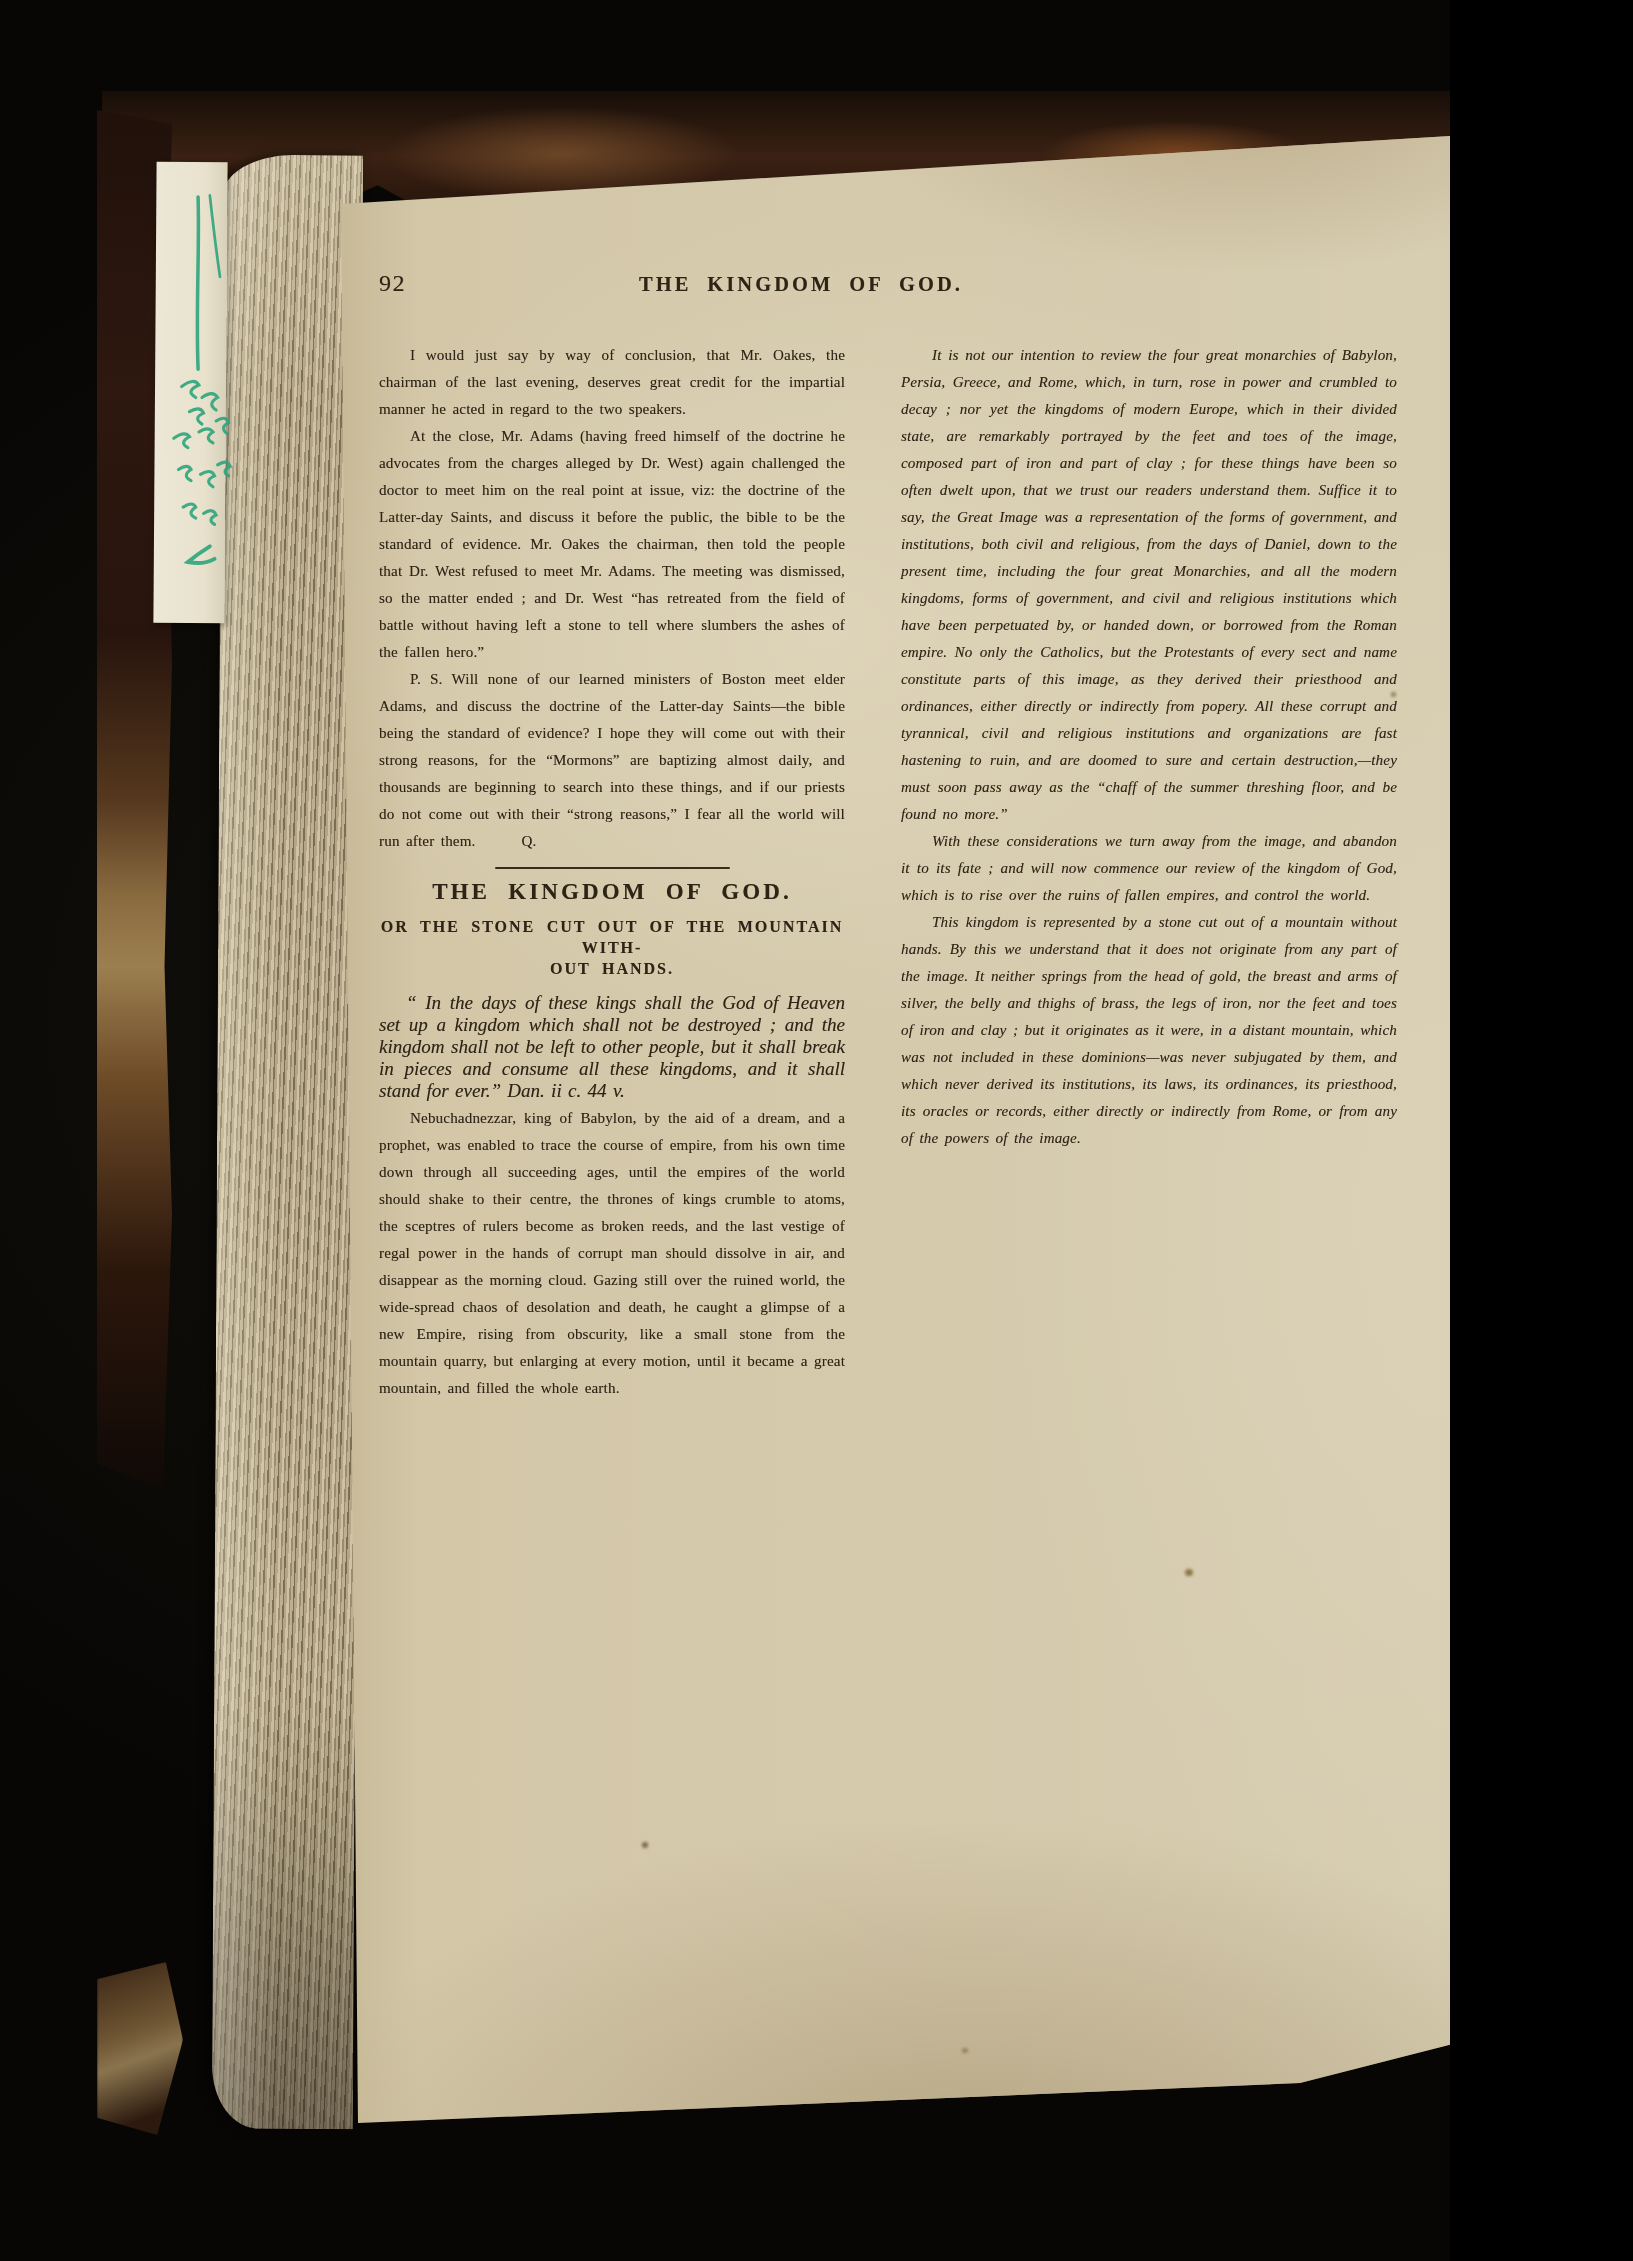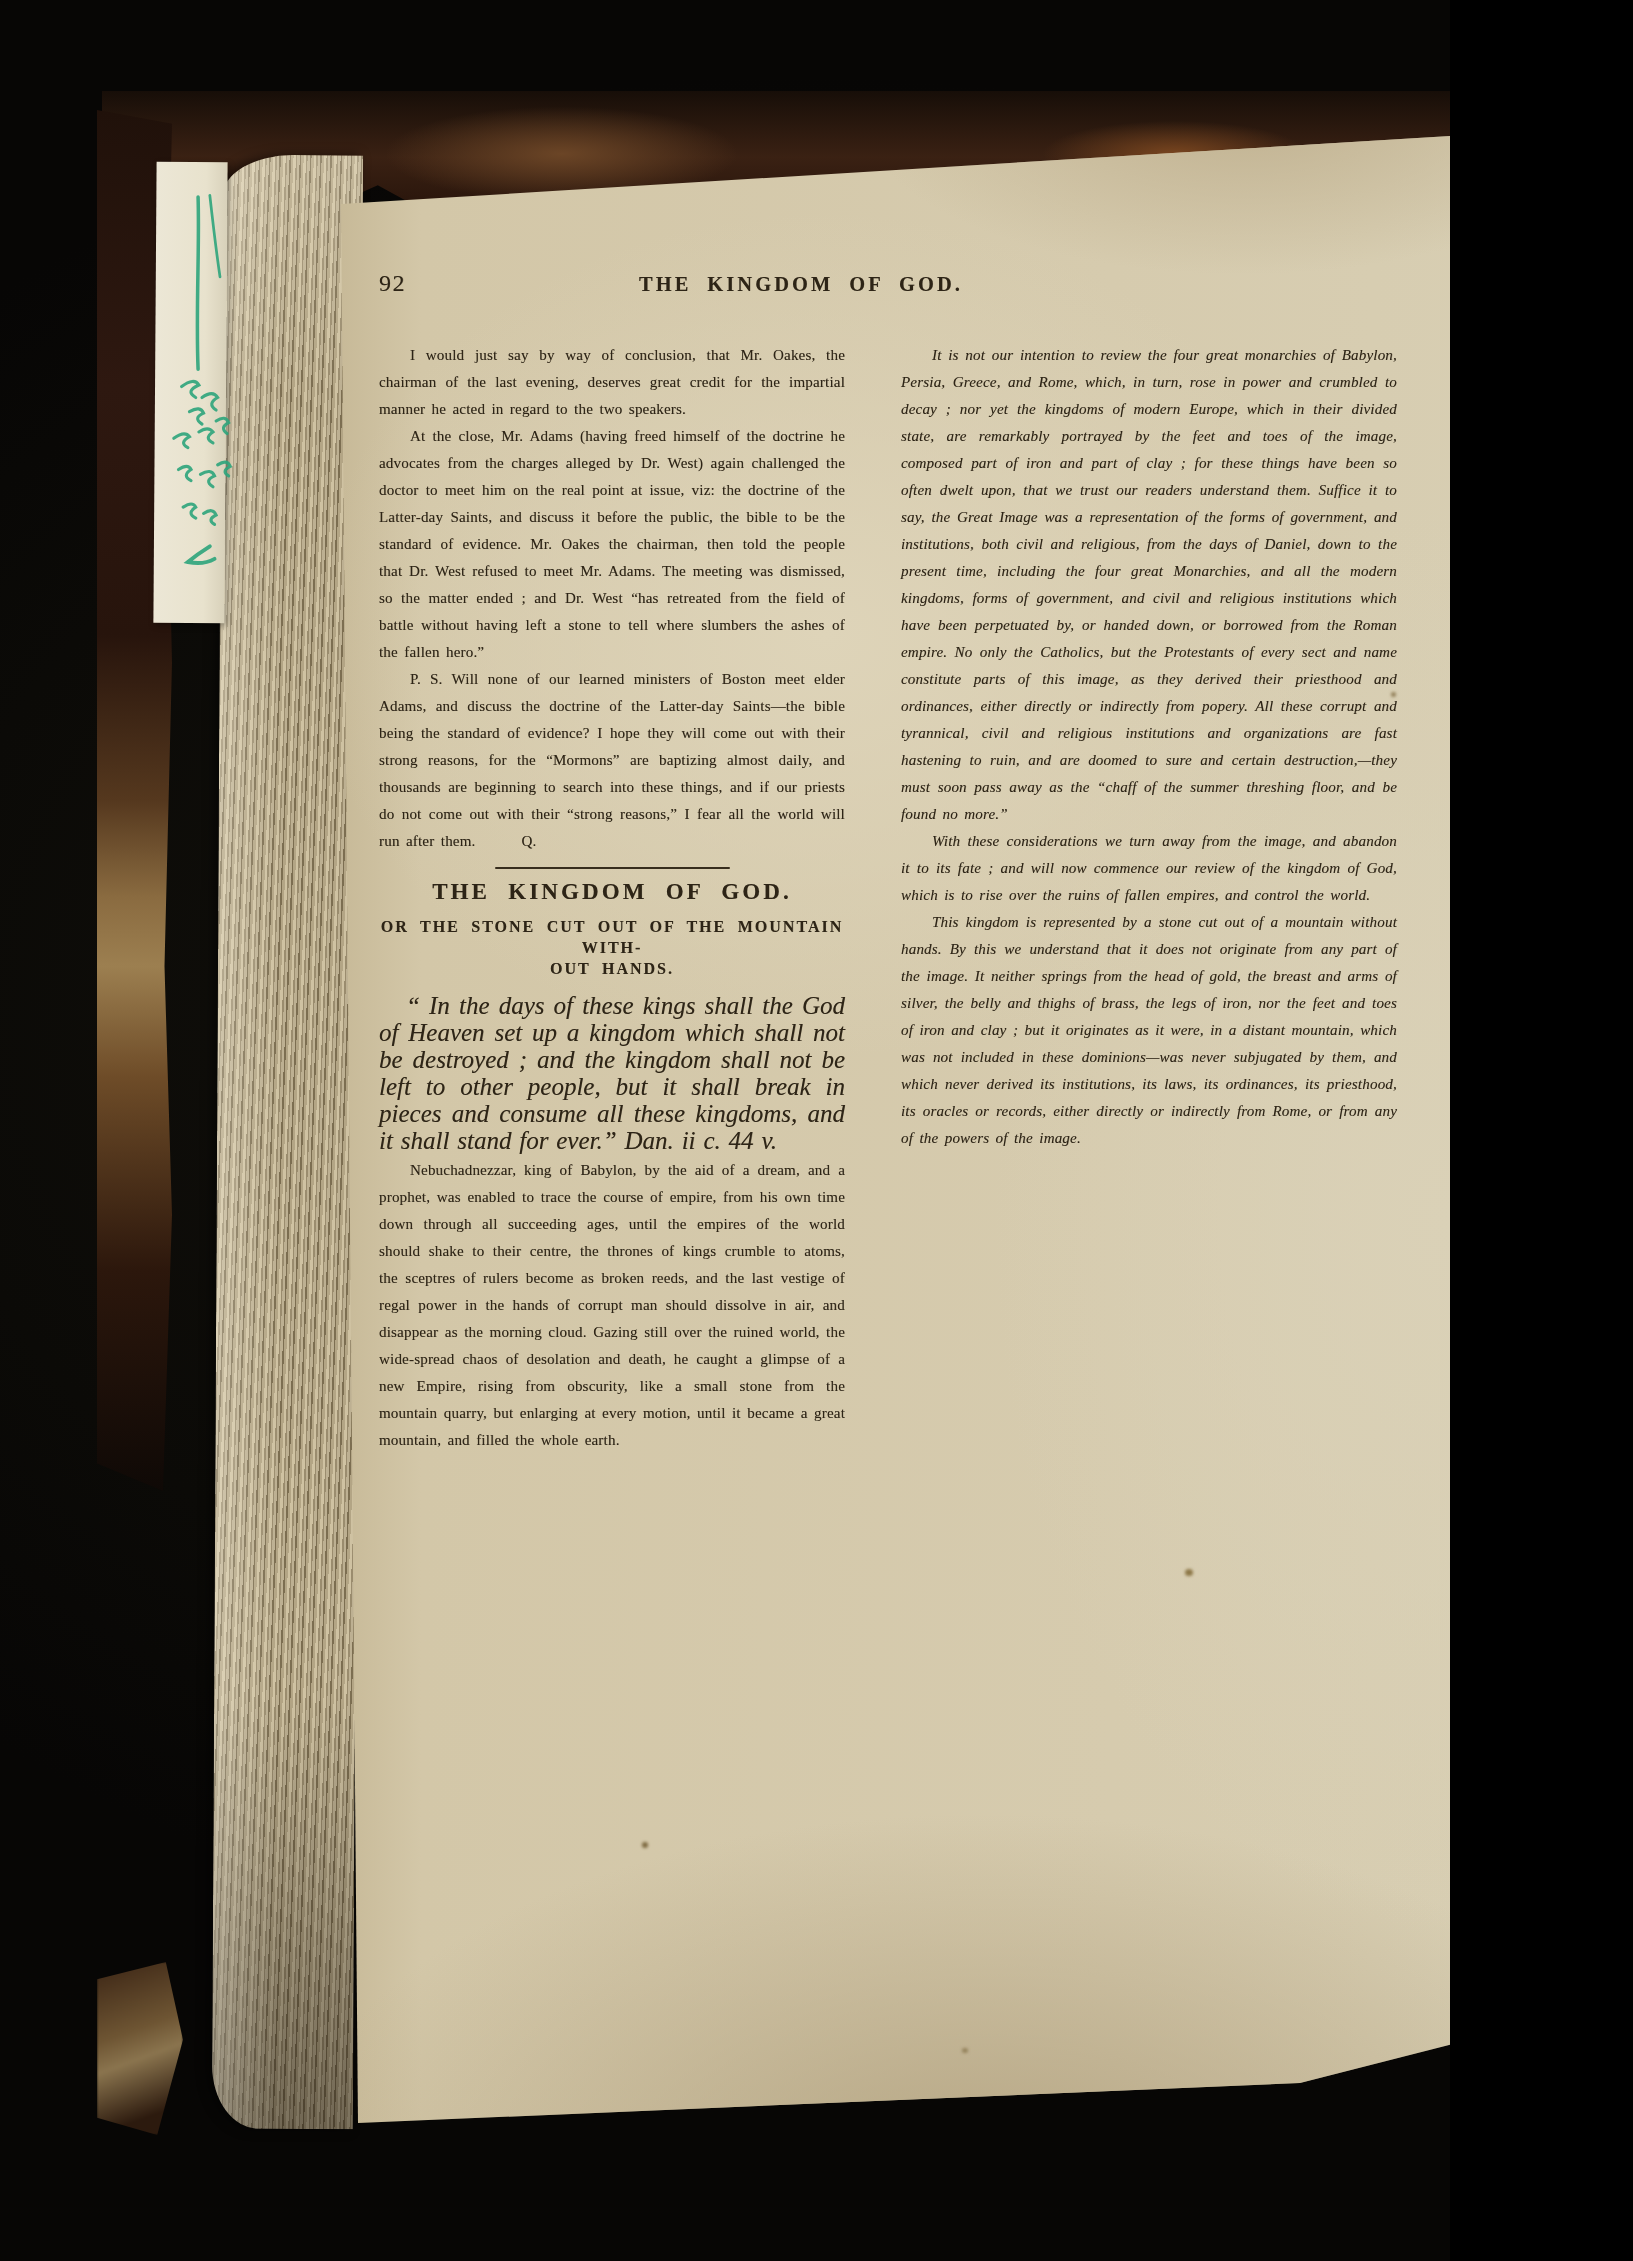--- a/index.html
+++ b/index.html
@@ -93,21 +93,21 @@
   .divider{width:235px;height:0;border-top:2.4px solid #372d1d;margin:11.8px auto 10.2px auto;border-radius:1.6px;}
   .sec-title{
     margin:4.7px 0 0 0;font-size:23px;font-weight:bold;text-align:center;
     letter-spacing:3.1px;word-spacing:9.4px;text-indent:0;
   }
   .sec-subtitle{
     margin-top:11px;font-size:16px;font-weight:bold;text-align:center;
     letter-spacing:2px;word-spacing:5.5px;line-height:21px;
   }
   .epigraph{
-    margin:12.6px 0 3.1px 0;font-style:italic;font-size:25px;line-height:27px;
+    margin:12.6px 0 3.1px 0;font-style:italic;font-size:19px;line-height:22px;
     text-align:justify;text-indent:27px;word-spacing:1.6px;
   }
 </style>
 </head>
 <body>
 
 <div class="stage">
 
   <div class="leather-top"></div>
   <div class="leather-left"></div>

